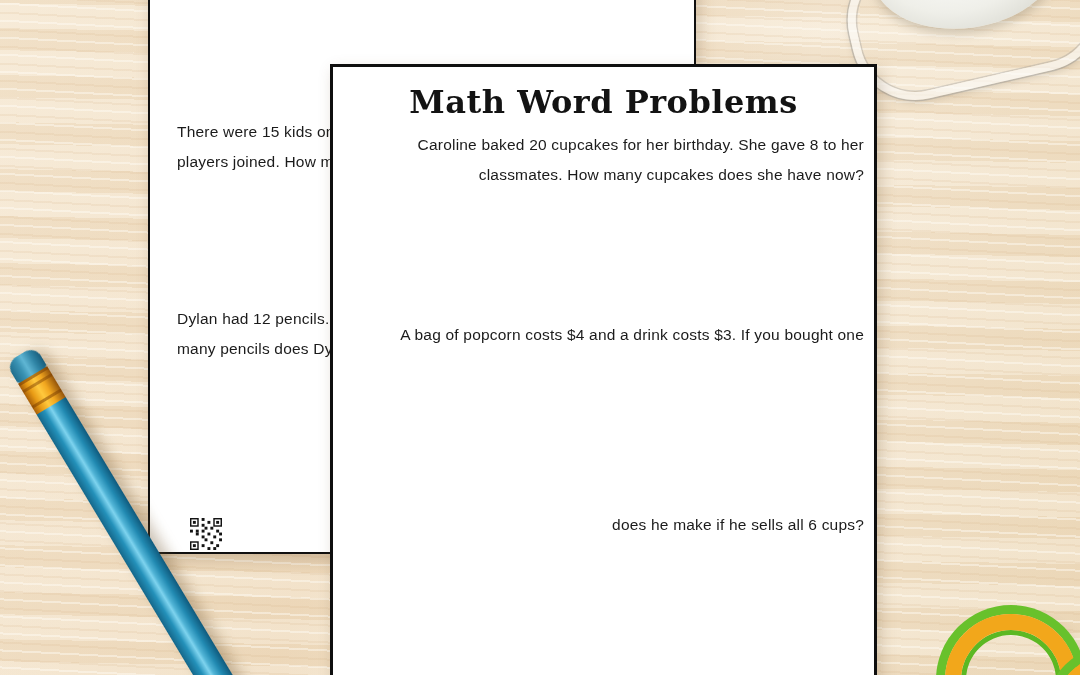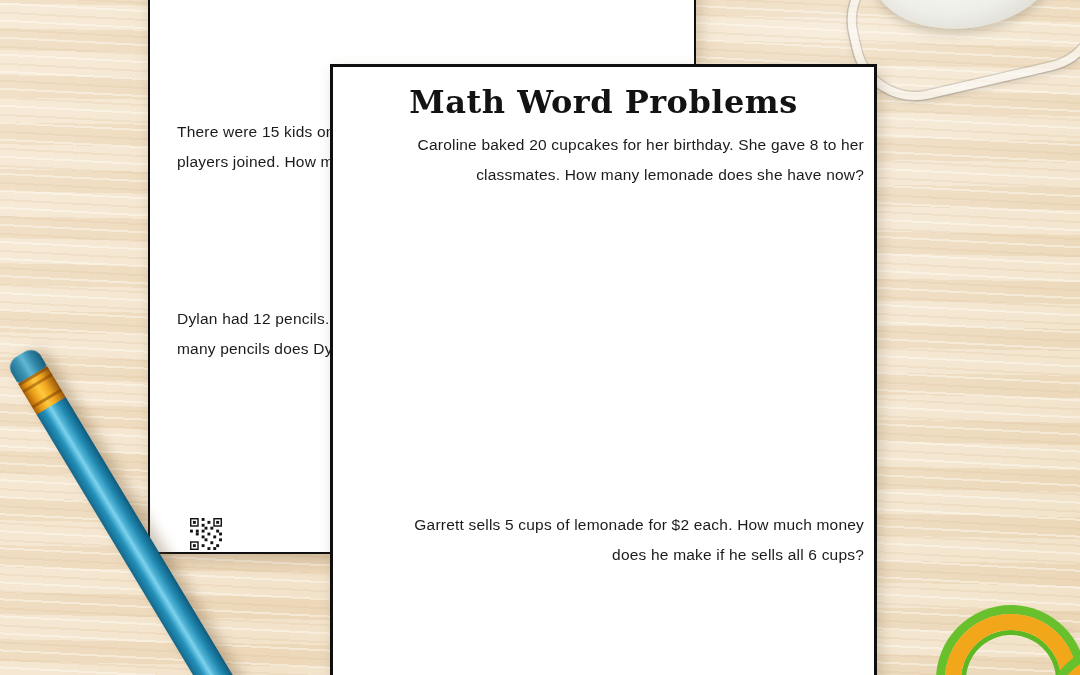--- a/index.html
+++ b/index.html
@@ -102,26 +102,26 @@
           <rect x="6" y="12" width="3" height="3"></rect>
           <rect x="30" y="15" width="3" height="3"></rect>
       </g>
     </svg>
   </div>
 
   <div class="paper front">
     <h1 class="title">Math Word Problems</h1>
     <div class="problem" style="top:63px">
       <span class="p-line">Caroline baked 20 cupcakes for her birthday. She gave 8 to her</span>
-      <span class="p-line">classmates. How many lemonade does she have now?</span>
+      <span class="p-line">classmates. How many cupcakes does she have now?</span>
     </div>
     <div class="problem" style="top:253px">
+      <span class="p-line">A bag of popcorn costs $4 and a drink costs $3. If you bought one</span>
     </div>
     <div class="problem" style="top:443px">
-      <span class="p-line">Garrett sells 5 cups of lemonade for $2 each. How much money</span>
       <span class="p-line">does he make if he sells all 6 cups?</span>
     </div>
   </div>
 
   <div class="pencil">
     <div class="eraser"></div>
     <div class="ferrule"></div>
     <div class="shaft"></div>
   </div>
 

